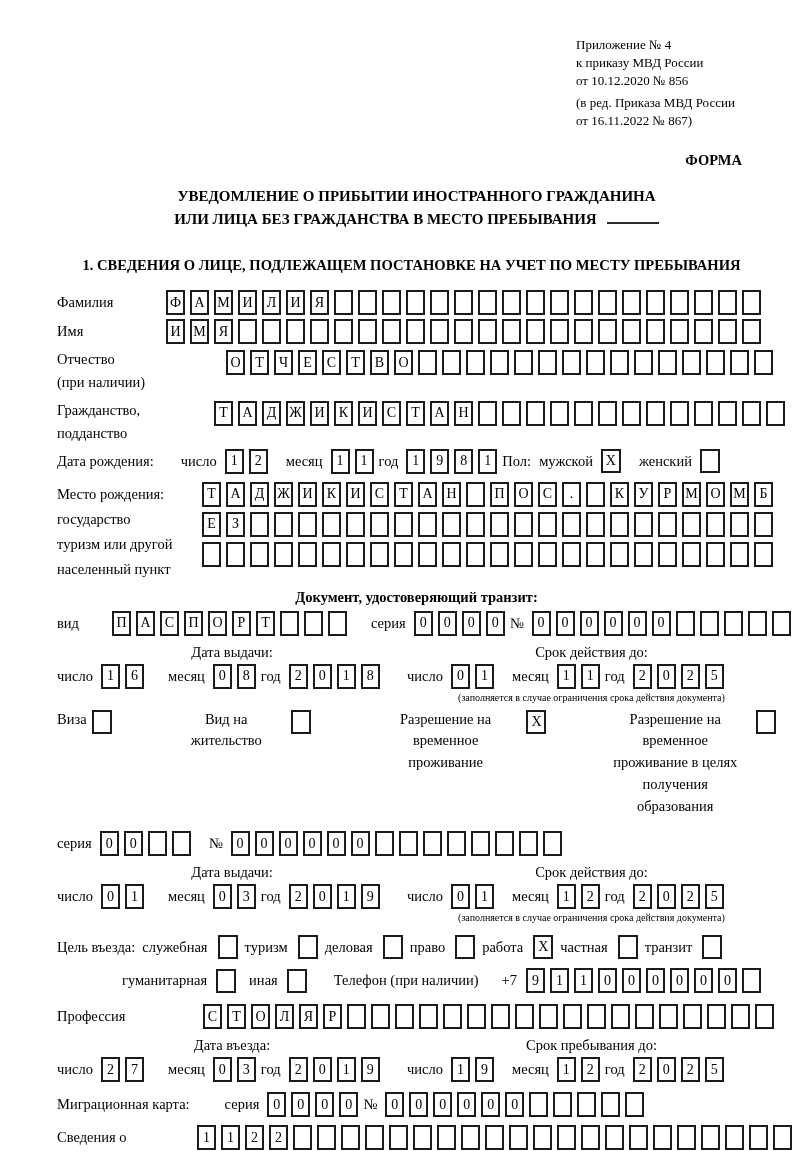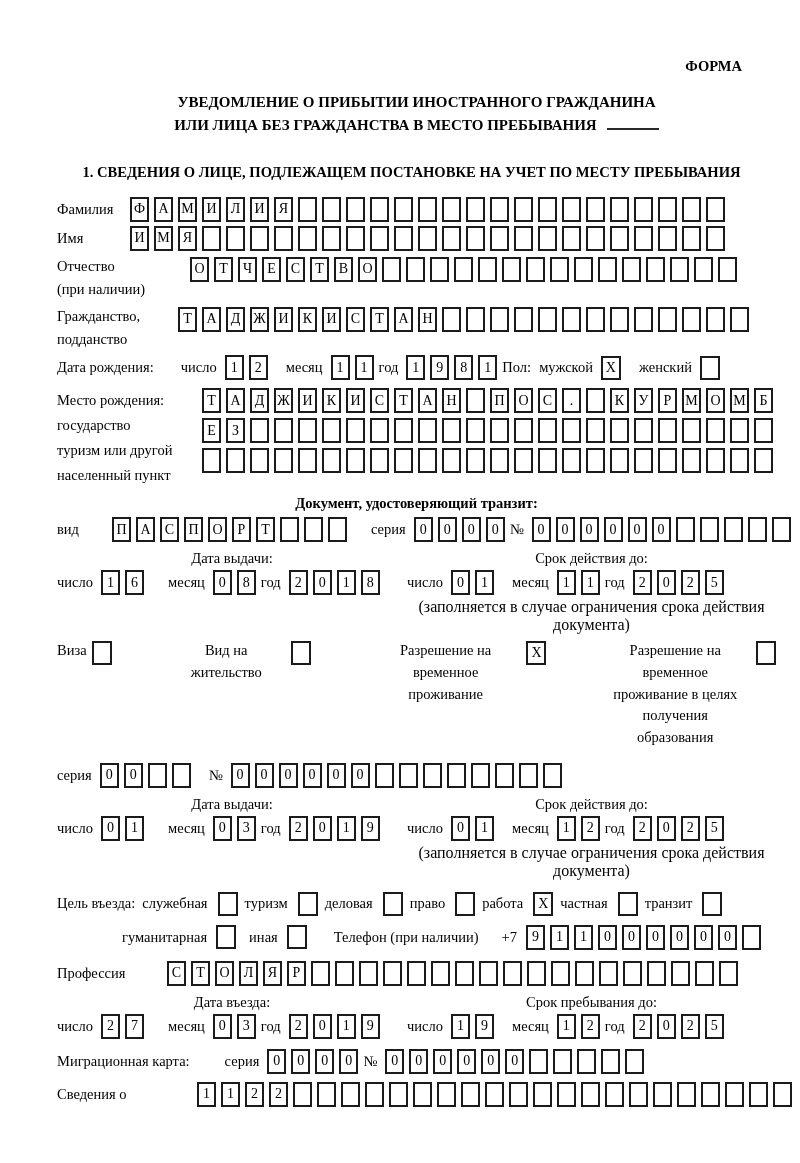--- a/index.html
+++ b/index.html
@@ -16,21 +16,21 @@
   .forma { text-align:right; padding-right:34px; font-weight:bold; font-size:14.5px; margin-top:22px; }
 
   
   .title { text-align:center; font-weight:bold; font-size:15px; line-height:1.55; margin-top:16px; }
   .blank-line { display:inline-block; width:52px; border-bottom:2px solid #2a2a2a; height:14px; margin-left:10px; }
 
   .sec1 { text-align:center; font-weight:bold; font-size:14.6px; margin-top:26px; margin-left:-10px; }
 
   
   .frm { margin-top:16px; font-size:14.5px; }
-  .row { display:flex; align-items:center; margin-bottom:4px; }
+  .row { display:flex; align-items:center; margin-bottom:4px;gap:36px; }
   .lblcol { flex:0 0 73px; }
   .lblcol2 { flex:0 0 133px; line-height:1.6; }
   .lblcol3 { flex:0 0 121px; line-height:1.6; }
   .cellrow { display:flex; gap:5px; }
   .cell {
     flex:0 0 19px; width:19px; height:25px;
     border:2px solid #1b1b1b;
     display:flex; align-items:center; justify-content:center;
     font-size:14px; line-height:1;
   }
@@ -48,21 +48,21 @@
   .dgrp .t { margin-right:3px; }
   .sp8 { width:8px; } .sp14 { width:14px; } .sp20 { width:20px; }
 
   .center-b { text-align:center; font-weight:bold; font-size:14.5px; margin:7px 0 5px 0; }
 
   
   .twocol { display:flex; margin-top:8px; }
   .twocol .colL { flex:0 0 350px; }
   .twocol .colR { flex:1; }
   .colhead { text-align:center; font-size:14.5px; margin-bottom:3px; }
-  .note { font-size:16px; text-align:center; margin-top:3px; }
+  .note { font-size:10px; text-align:center; margin-top:3px; }
 
   .para { font-size:14.5px; line-height:1.75; margin-top:8px; }
 
   
   .opts { display:flex; align-items:flex-start; margin-top:6px;gap:20px; }
   .opt { display:flex; align-items:flex-start; }
   .opt .txt { text-align:center; line-height:1.5; }
   .opt .cbox { margin-left:10px; margin-top:1px; }
 
   
@@ -73,20 +73,28 @@
   
   .block { display:flex; align-items:flex-start; margin-top:6px; }
   .block .labels { flex:0 0 145px; line-height:1.72; font-size:14.5px; }
   .block .rows .cellrow { margin-bottom:5px; }
 </style>
 </head>
 <body>
 
 <div class="page">
 
+  <div class="hdr">
+    <div>Приложение № 4</div>
+    <div>к приказу МВД России</div>
+    <div>от 10.12.2020 № 856</div>
+    <div class="gap"></div>
+    <div>(в ред. Приказа МВД России</div>
+    <div>от 16.11.2022 № 867)</div>
+  </div>
   <div class="forma">ФОРМА</div>
 
   <div class="title">
     <div>УВЕДОМЛЕНИЕ О ПРИБЫТИИ ИНОСТРАННОГО ГРАЖДАНИНА</div>
     <div>
       <span>ИЛИ ЛИЦА БЕЗ ГРАЖДАНСТВА В МЕСТО ПРЕБЫВАНИЯ</span><span class="blank-line"></span>
     </div>
   </div>
 
   <div class="sec1">1. СВЕДЕНИЯ О ЛИЦЕ, ПОДЛЕЖАЩЕМ ПОСТАНОВКЕ НА УЧЕТ ПО МЕСТУ ПРЕБЫВАНИЯ</div>

